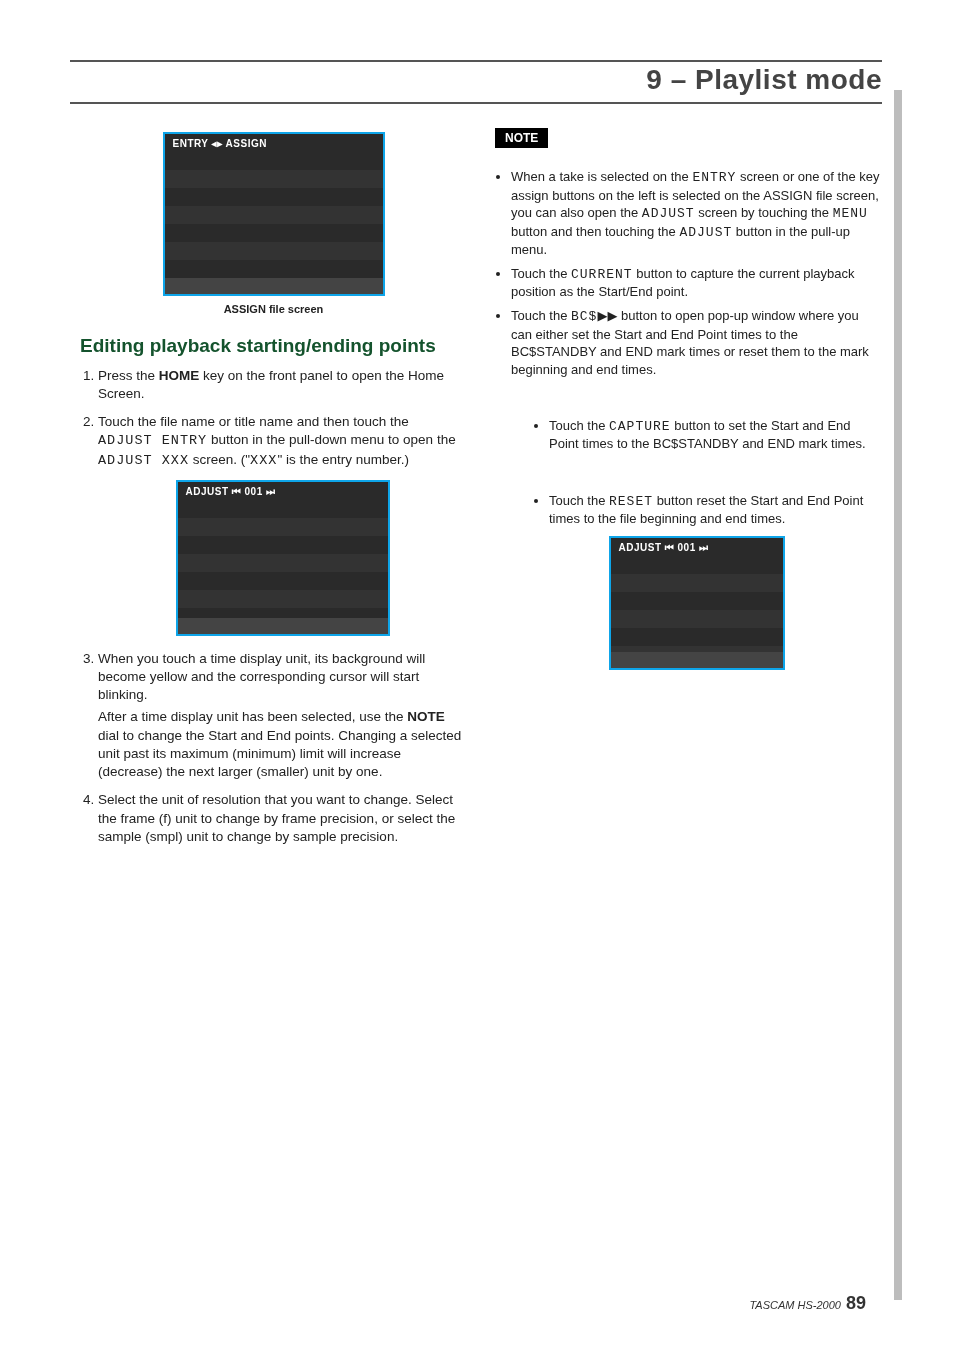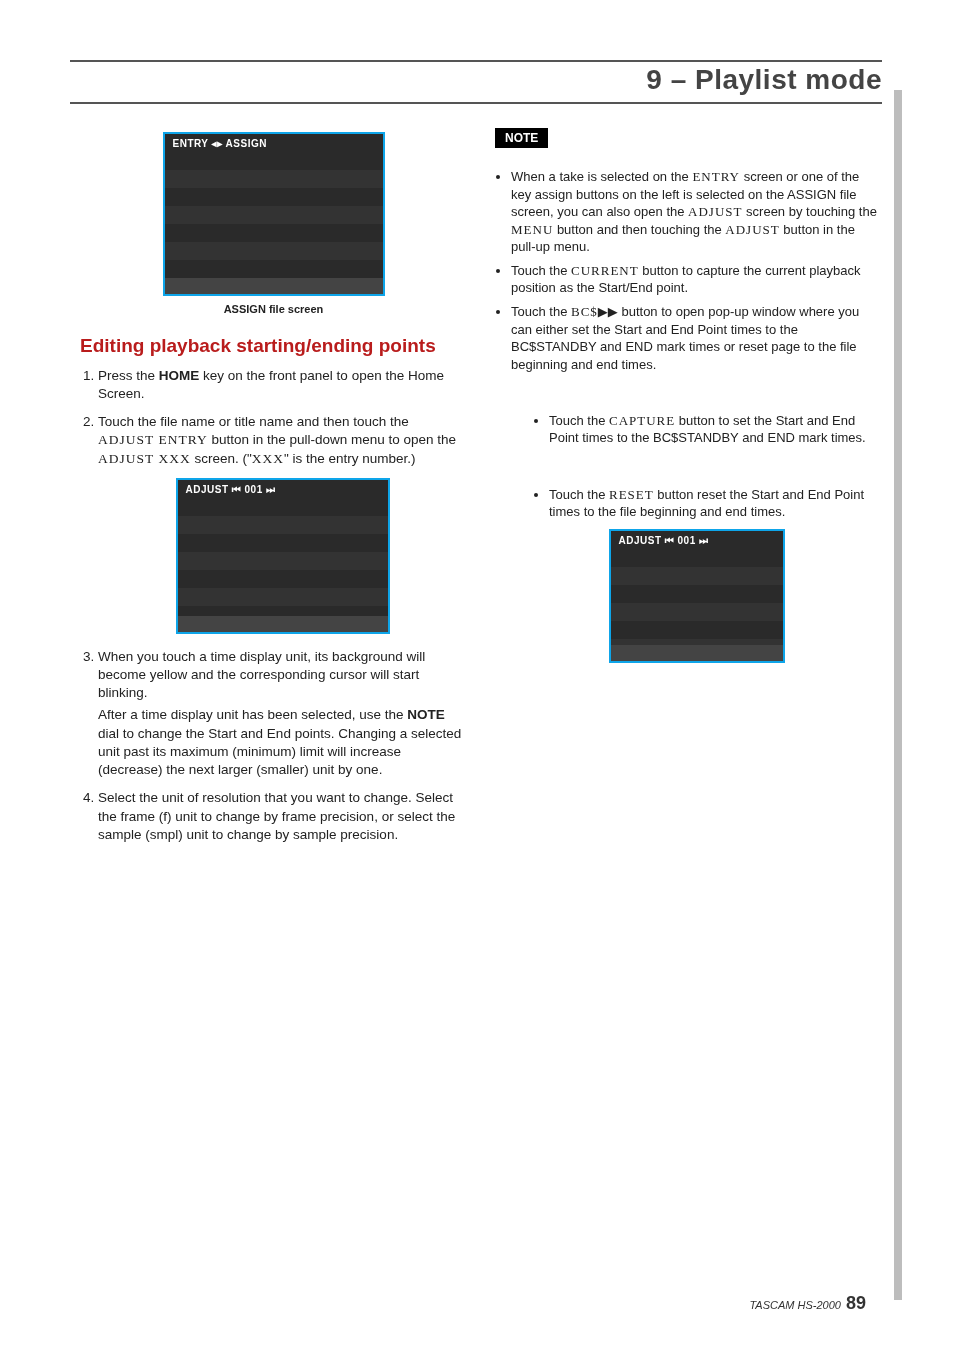--- a/index.html
+++ b/index.html
@@ -59,21 +59,21 @@
     text-align: center;
     font-size: 11px;
     font-weight: 700;
     margin-bottom: 18px;
   }
   h2.section {
     font-size: 19px;
     font-weight: 700;
     margin: 10px 0 10px 0;
     line-height: 1.15;
-    color: #b91c1c;
+    color: #14532d;
   }
   ol.steps {
     margin: 8px 0 0 0;
     padding-left: 18px;
   }
   ol.steps > li {
     margin-bottom: 10px;
   }
   .note-badge {
     display: inline-block;
@@ -99,21 +99,21 @@
     margin: 4px 0 0 0;
     padding-left: 38px;
   }
   ul.sub > li {
     margin-bottom: 4px;
     font-size: 13px;
     line-height: 1.3;
     margin-top: 40px;
   }
   .mono {
-    font-family: Liberation Serif, serif;
+    font-family: Liberation Mono, monospace;
     letter-spacing: 1px;
     text-align: right;
   }
   .footer {
     position: absolute;
     right: 88px;
     bottom: 36px;
     font-size: 11px;
     font-style: italic;
     color: #333;
@@ -207,21 +207,21 @@
       <div class="note-badge">NOTE</div>
 
       <ul class="bul">
         <li>
           <span>When a take is selected on the </span><span class="mono">ENTRY</span><span> screen or one of the key assign buttons on the left is selected on the ASSIGN file screen, you can also open the </span><span class="mono">ADJUST</span><span> screen by touching the </span><span class="mono">MENU</span><span> button and then touching the </span><span class="mono">ADJUST</span><span> button in the pull-up menu.</span>
         </li>
         <li>
           <span>Touch the </span><span class="mono">CURRENT</span><span> button to capture the current playback position as the Start/End point.</span>
         </li>
         <li>
-          <span>Touch the </span><span class="mono">BC$</span><span class="ffwd-icon"> ▶▶ </span><span> button to open pop-up window where you can either set the Start and End Point times to the BC$STANDBY and END mark times or reset page to the file beginning and end times.</span>
+          <span>Touch the </span><span class="mono">BC$</span><span class="ffwd-icon"> ▶▶ </span><span> button to open pop-up window where you can either set the Start and End Point times to the BC$STANDBY and END mark times or reset them to the mark beginning and end times.</span>
 
           <ul class="sub">
             <li>
               <span>Touch the </span><span class="mono">CAPTURE</span><span> button to set the Start and End Point times to the BC$STANDBY and END mark times.</span>
             </li>
             <li>
               <span>Touch the </span><span class="mono">RESET</span><span> button reset the Start and End Point times to the file beginning and end times.</span>
             </li>
           </ul>
 

